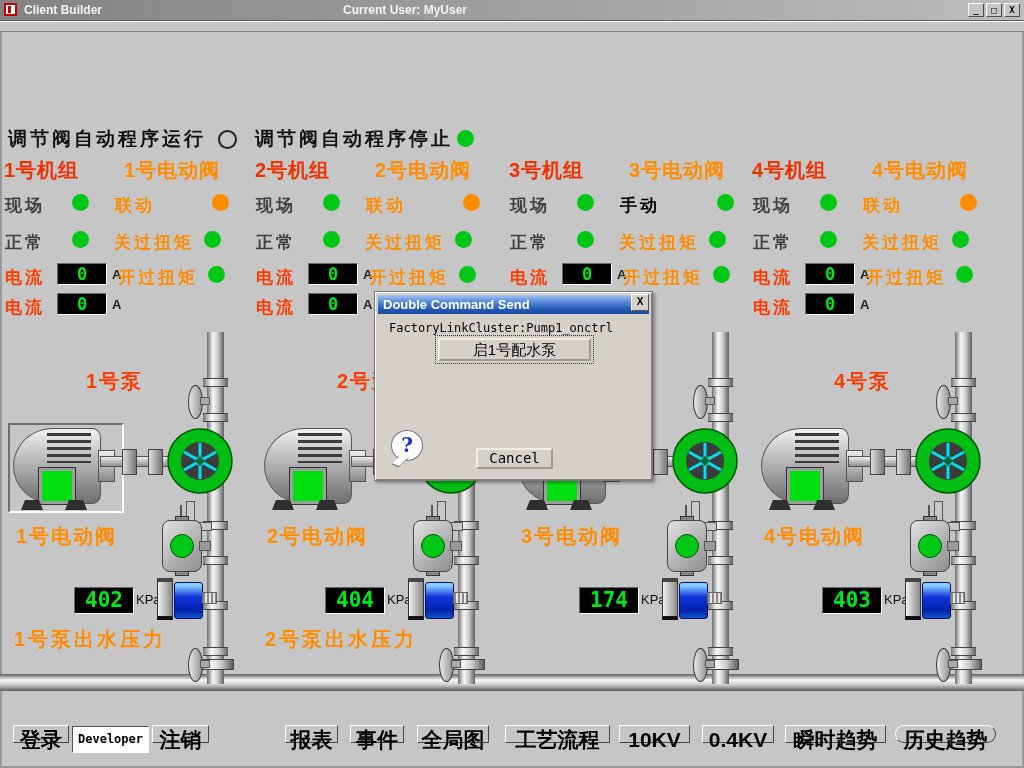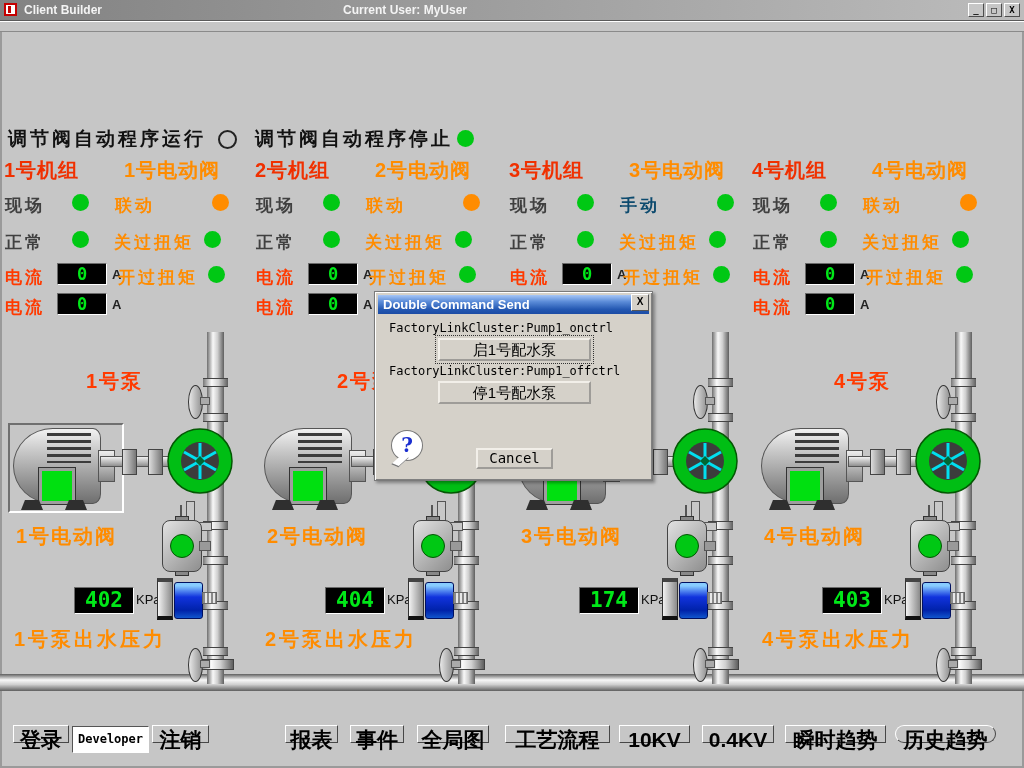--- a/index.html
+++ b/index.html
@@ -194,21 +194,21 @@
     <div class="dot dot-otq"></div>
     <div class="slbl redtxt cur2">电流</div>
     <div class="disp box2">0</div>
     <div class="amp amp2">A</div>
   </div>
     <div class="unit-status" style="left: 507px;">
     <div class="hdr-a">3号机组</div>
     <div class="hdr-b">3号电动阀</div>
     <div class="slbl green mode-a">现场</div>
     <div class="dot dot-a"></div>
-    <div class="slbl mode-b" style="color: #0c4a6e;">手动</div>
+    <div class="slbl mode-b" style="color: #000000;">手动</div>
     <div class="dot dot-b" style="background: rgb(0, 200, 20);"></div>
     <div class="slbl green stat-a">正常</div>
     <div class="dot dot-sa"></div>
     <div class="slbl orange ctq">关过扭矩</div>
     <div class="dot dot-ctq"></div>
     <div class="slbl redtxt cur1">电流</div>
     <div class="disp box1">0</div>
     <div class="amp amp1">A</div>
     <div class="slbl orange otq">开过扭矩</div>
     <div class="dot dot-otq"></div>
@@ -468,32 +468,29 @@
       <div class="v-green"></div>
       <div class="v-stem"></div>
     </div>
     <div class="pressure-box">403</div>
     <div class="kpa">KPa</div>
     <div class="sensor">
       <div class="s-bracket"></div>
       <div class="s-cyl"></div>
       <div class="s-stem"></div>
     </div>
-    <div class="pressure-label">4号泵出水压力</div>
   </div>
   </div>
 <div class="hpipe"></div>
 
 <div class="dialog">
   <div class="dlg-title">Double Command Send</div>
   <div class="dlg-close">X</div>
   <div class="dlg-tag t1">FactoryLinkCluster:Pump1_onctrl</div>
   <div class="dlg-btn b-on">启1号配水泵</div>
-  <div class="dlg-tag t2">FactoryLinkCluster:Pump1_offctrl</div>
-  <div class="dlg-btn b-off">停1号配水泵</div>
   <div class="bubble">?</div>
   <div class="dlg-cancel">Cancel</div>
 </div>
 
 <div class="bbtn" style="left:13px;width:56px">登录</div>
 <div class="devbox">Developer</div>
 <div class="bbtn" style="left:152px;width:57px">注销</div>
 <div id="navbar">
     <div class="bbtn" style="left: 285px; width: 53px;">报表</div>
     <div class="bbtn" style="left: 350px; width: 54px;">事件</div>

